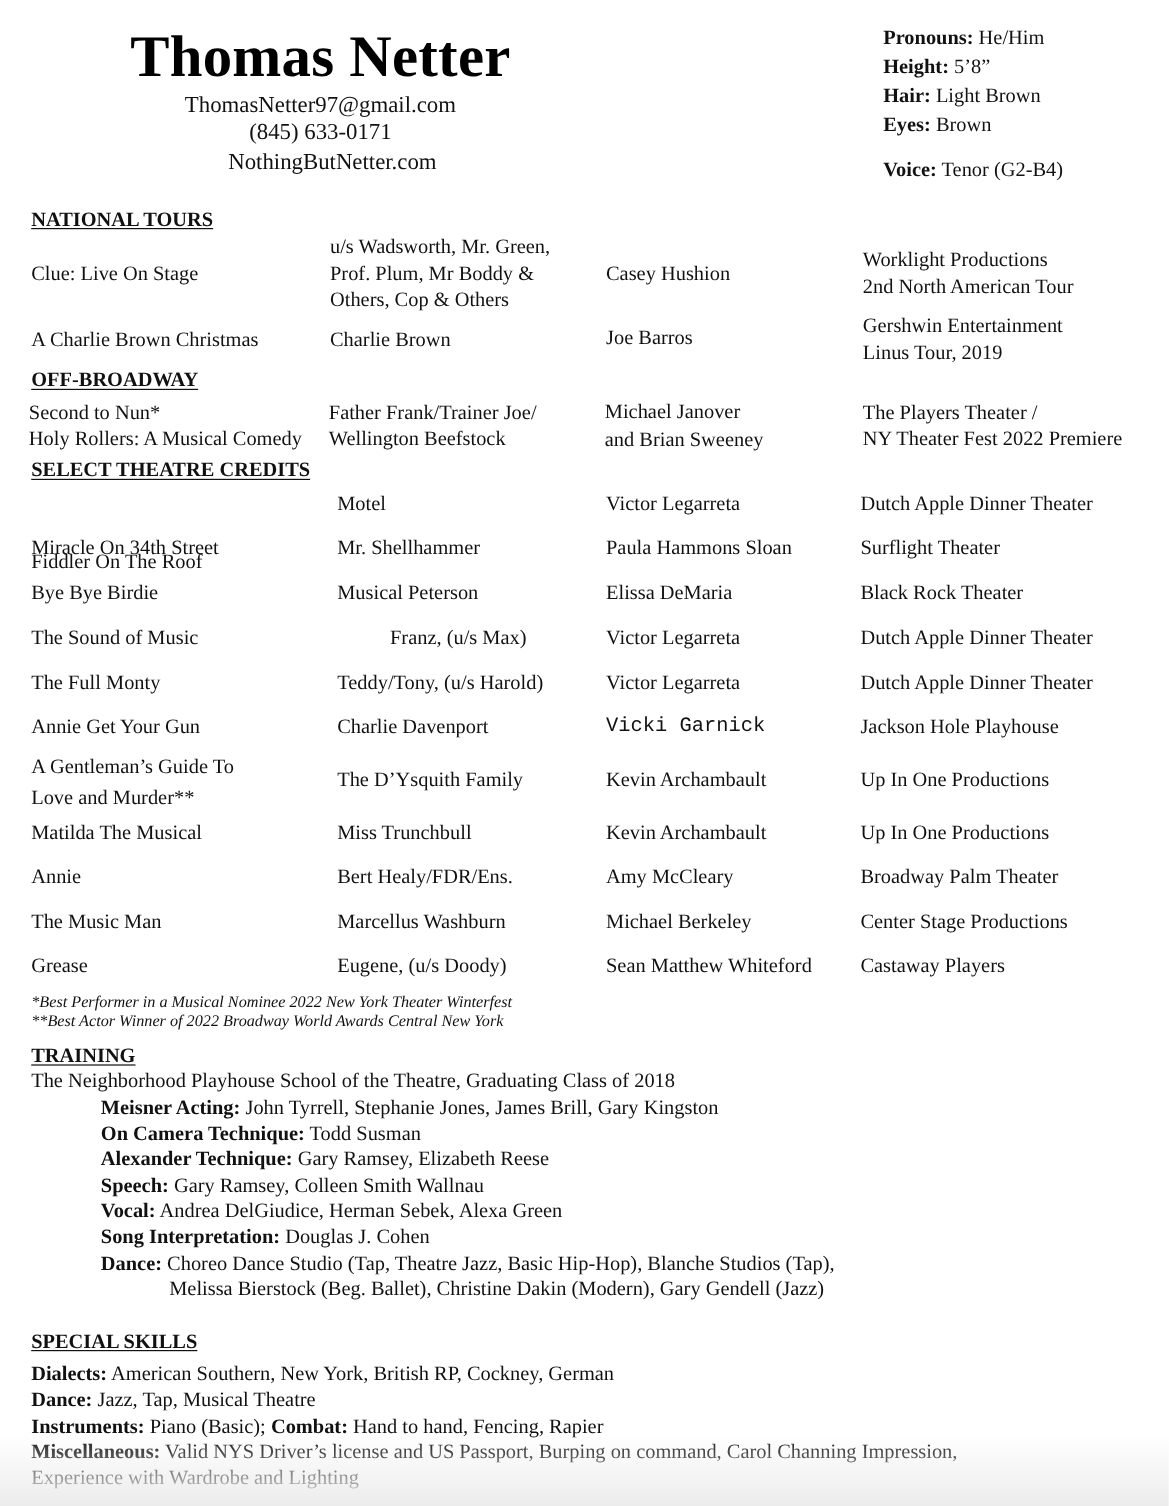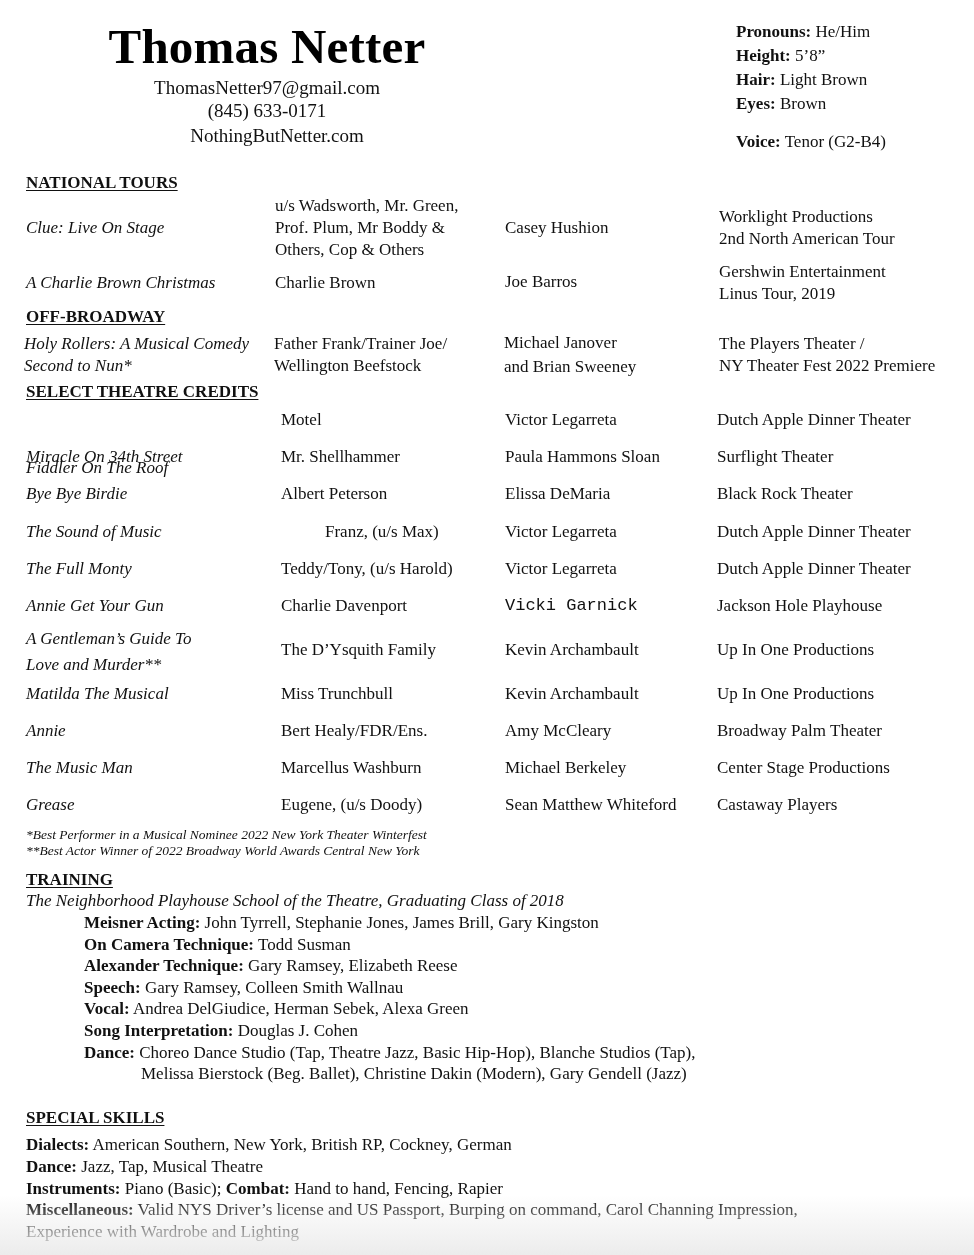--- a/index.html
+++ b/index.html
@@ -23,21 +23,21 @@
   #email { top: 77px; }
   #phone { top: 100px; }
   #site { top: 125px; margin-left: 10px; }
   .stats { left: 736px; font-size: 17px; }
   .stats b { font-weight: bold; }
   .heading {
     left: 26px; font-size: 17px; font-weight: bold; text-decoration: underline;
     text-underline-offset: 2px;
   }
   .cell { font-size: 17px; line-height: 22px; }
-  .it { font-style: italic; }
+  .it { }
   .footnote { left: 26px; font-size: 13.5px; font-style: italic; line-height: 15px; }
   .train-line { left: 84px; font-size: 17px; line-height: 21.6px; }
   .train-line b { font-weight: bold; }
   .skills-line { left: 26px; font-size: 17px; line-height: 21.6px; }
   .skills-line b { font-weight: bold; }
 </style>
 </head>
 <body>
 
 <div class="abs" id="name">Thomas Netter</div>
@@ -73,22 +73,22 @@
   <div class="abs cell" style="left:505px; top:271px">Joe Barros</div>
   <div class="abs cell" style="left:719px; top:261px">
     <div>Gershwin Entertainment</div>
     <div>Linus Tour, 2019</div>
   </div>
 </div>
 
 <div class="abs heading" style="top:307px">OFF-BROADWAY</div>
 <div>
   <div class="abs cell it" style="left:24px; top:333px">
+    <div>Second to Nun*</div>
     <div>Holy Rollers: A Musical Comedy</div>
-    <div>Second to Nun*</div>
   </div>
   <div class="abs cell" style="left:274px; top:333px">
     <div>Father Frank/Trainer Joe/</div>
     <div>Wellington Beefstock</div>
   </div>
   <div class="abs cell" style="left:504px; top:331px; line-height:24px">
     <div>Michael Janover</div>
     <div>and Brian Sweeney</div>
   </div>
   <div class="abs cell" style="left:719px; top:333px">
@@ -112,21 +112,21 @@
         <div>Miracle On 34th Street</div>
       </div>
       <div class="abs cell" style="left: 281px; top: 446px;">Mr. Shellhammer</div>
       <div class="abs cell" style="left: 505px; top: 446px;">Paula Hammons Sloan</div>
       <div class="abs cell" style="left: 717px; top: 446px;">Surflight Theater</div>
     </div>
     <div>
       <div class="abs cell it" style="left: 26px; top: 483px;">
         <div>Bye Bye Birdie</div>
       </div>
-      <div class="abs cell" style="left: 281px; top: 483px;">Albert Peterson</div>
+      <div class="abs cell" style="left: 281px; top: 483px;">Musical Peterson</div>
       <div class="abs cell" style="left: 505px; top: 483px;">Elissa DeMaria</div>
       <div class="abs cell" style="left: 717px; top: 483px;">Black Rock Theater</div>
     </div>
     <div>
       <div class="abs cell it" style="left: 26px; top: 521px;">
         <div>The Sound of Music</div>
       </div>
       <div class="abs cell" style="left: 281px; top: 521px; margin-left: 44px;">Franz, (u/s Max)</div>
       <div class="abs cell" style="left: 505px; top: 521px;">Victor Legarreta</div>
       <div class="abs cell" style="left: 717px; top: 521px;">Dutch Apple Dinner Theater</div>

